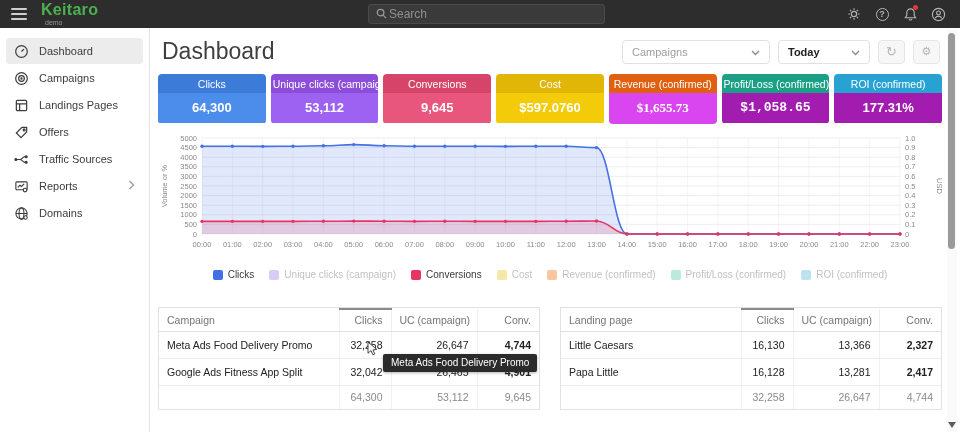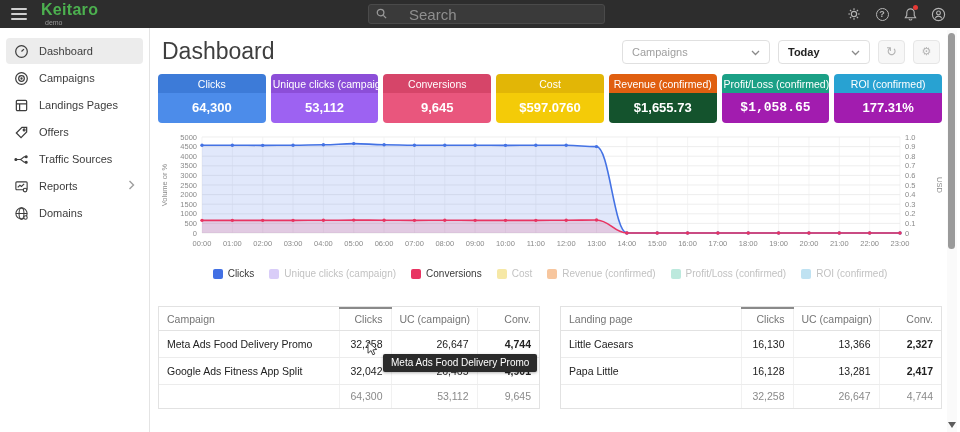--- a/index.html
+++ b/index.html
@@ -18,21 +18,21 @@
   .logo-wrap { display:flex; align-items:flex-start; margin-left:14px;flex-direction:column; }
   .logo { color:#4cb04f; font-weight:bold; font-size:16px; letter-spacing:.3px; line-height:1; }
   .logo-suffix { color:#9a9a9a; font-size:7px; margin-left:4px; margin-top:1px; }
   .search-box {
     position:absolute; left:368px; top:4px; width:237px; height:20px;
     background:#3a3a3a; border:1px solid #4a4a4a; border-radius:3px;
     display:flex; align-items:center; padding:0 7px;
   }
   .search-box input {
     background:transparent; border:none; outline:none; color:#cfcfcf;
-    font-size:15px; margin-left:20px; width:100%;
+    font-size:12px; margin-left:0; width:100%;
     font-family:"Liberation Sans", sans-serif;
   }
   .search-box input::placeholder { color:#8f8f8f; }
   .topbar-icons { margin-left:auto; display:flex; align-items:center; gap:12px; padding-right:14px; }
   .tb-icon { position:relative; width:16px; height:16px; display:flex; align-items:center; justify-content:center; cursor:pointer; }
   .help-circle {
     width:13px; height:13px; border:1.2px solid #b5b5b5; border-radius:50%;
     color:#b5b5b5; font-size:9px; display:flex; align-items:center; justify-content:center; font-weight:bold;
   }
   .notif-dot { position:absolute; top:-1px; right:0; width:5px; height:5px; background:#e53935; border-radius:50%; }
@@ -264,21 +264,21 @@
     <div class="card">
       <div class="card-head" style="background: rgb(214, 69, 105);">Conversions</div>
       <div class="card-body" style="background: rgb(233, 86, 125);">9,645</div>
     </div>
     <div class="card">
       <div class="card-head" style="background: rgb(226, 182, 6);">Cost</div>
       <div class="card-body" style="background: rgb(244, 203, 8);">$597.0760</div>
     </div>
     <div class="card">
       <div class="card-head" style="background: rgb(224, 95, 16);">Revenue (confirmed)</div>
-      <div class="card-body" style="background: #14532d;">$1,655.73</div>
+      <div class="card-body" style="background: #d946ef; font-family: Liberation Serif, serif;">$1,655.73</div>
     </div>
     <div class="card">
       <div class="card-head" style="background: rgb(27, 160, 134);">Profit/Loss (confirmed)</div>
       <div class="card-body" style="background: #a21caf; font-family: Liberation Mono, monospace;">$1,058.65</div>
     </div>
     <div class="card">
       <div class="card-head" style="background: rgb(40, 162, 210);">ROI (confirmed)</div>
       <div class="card-body" style="background: #a21caf;">177.31%</div>
     </div>
   </div>

